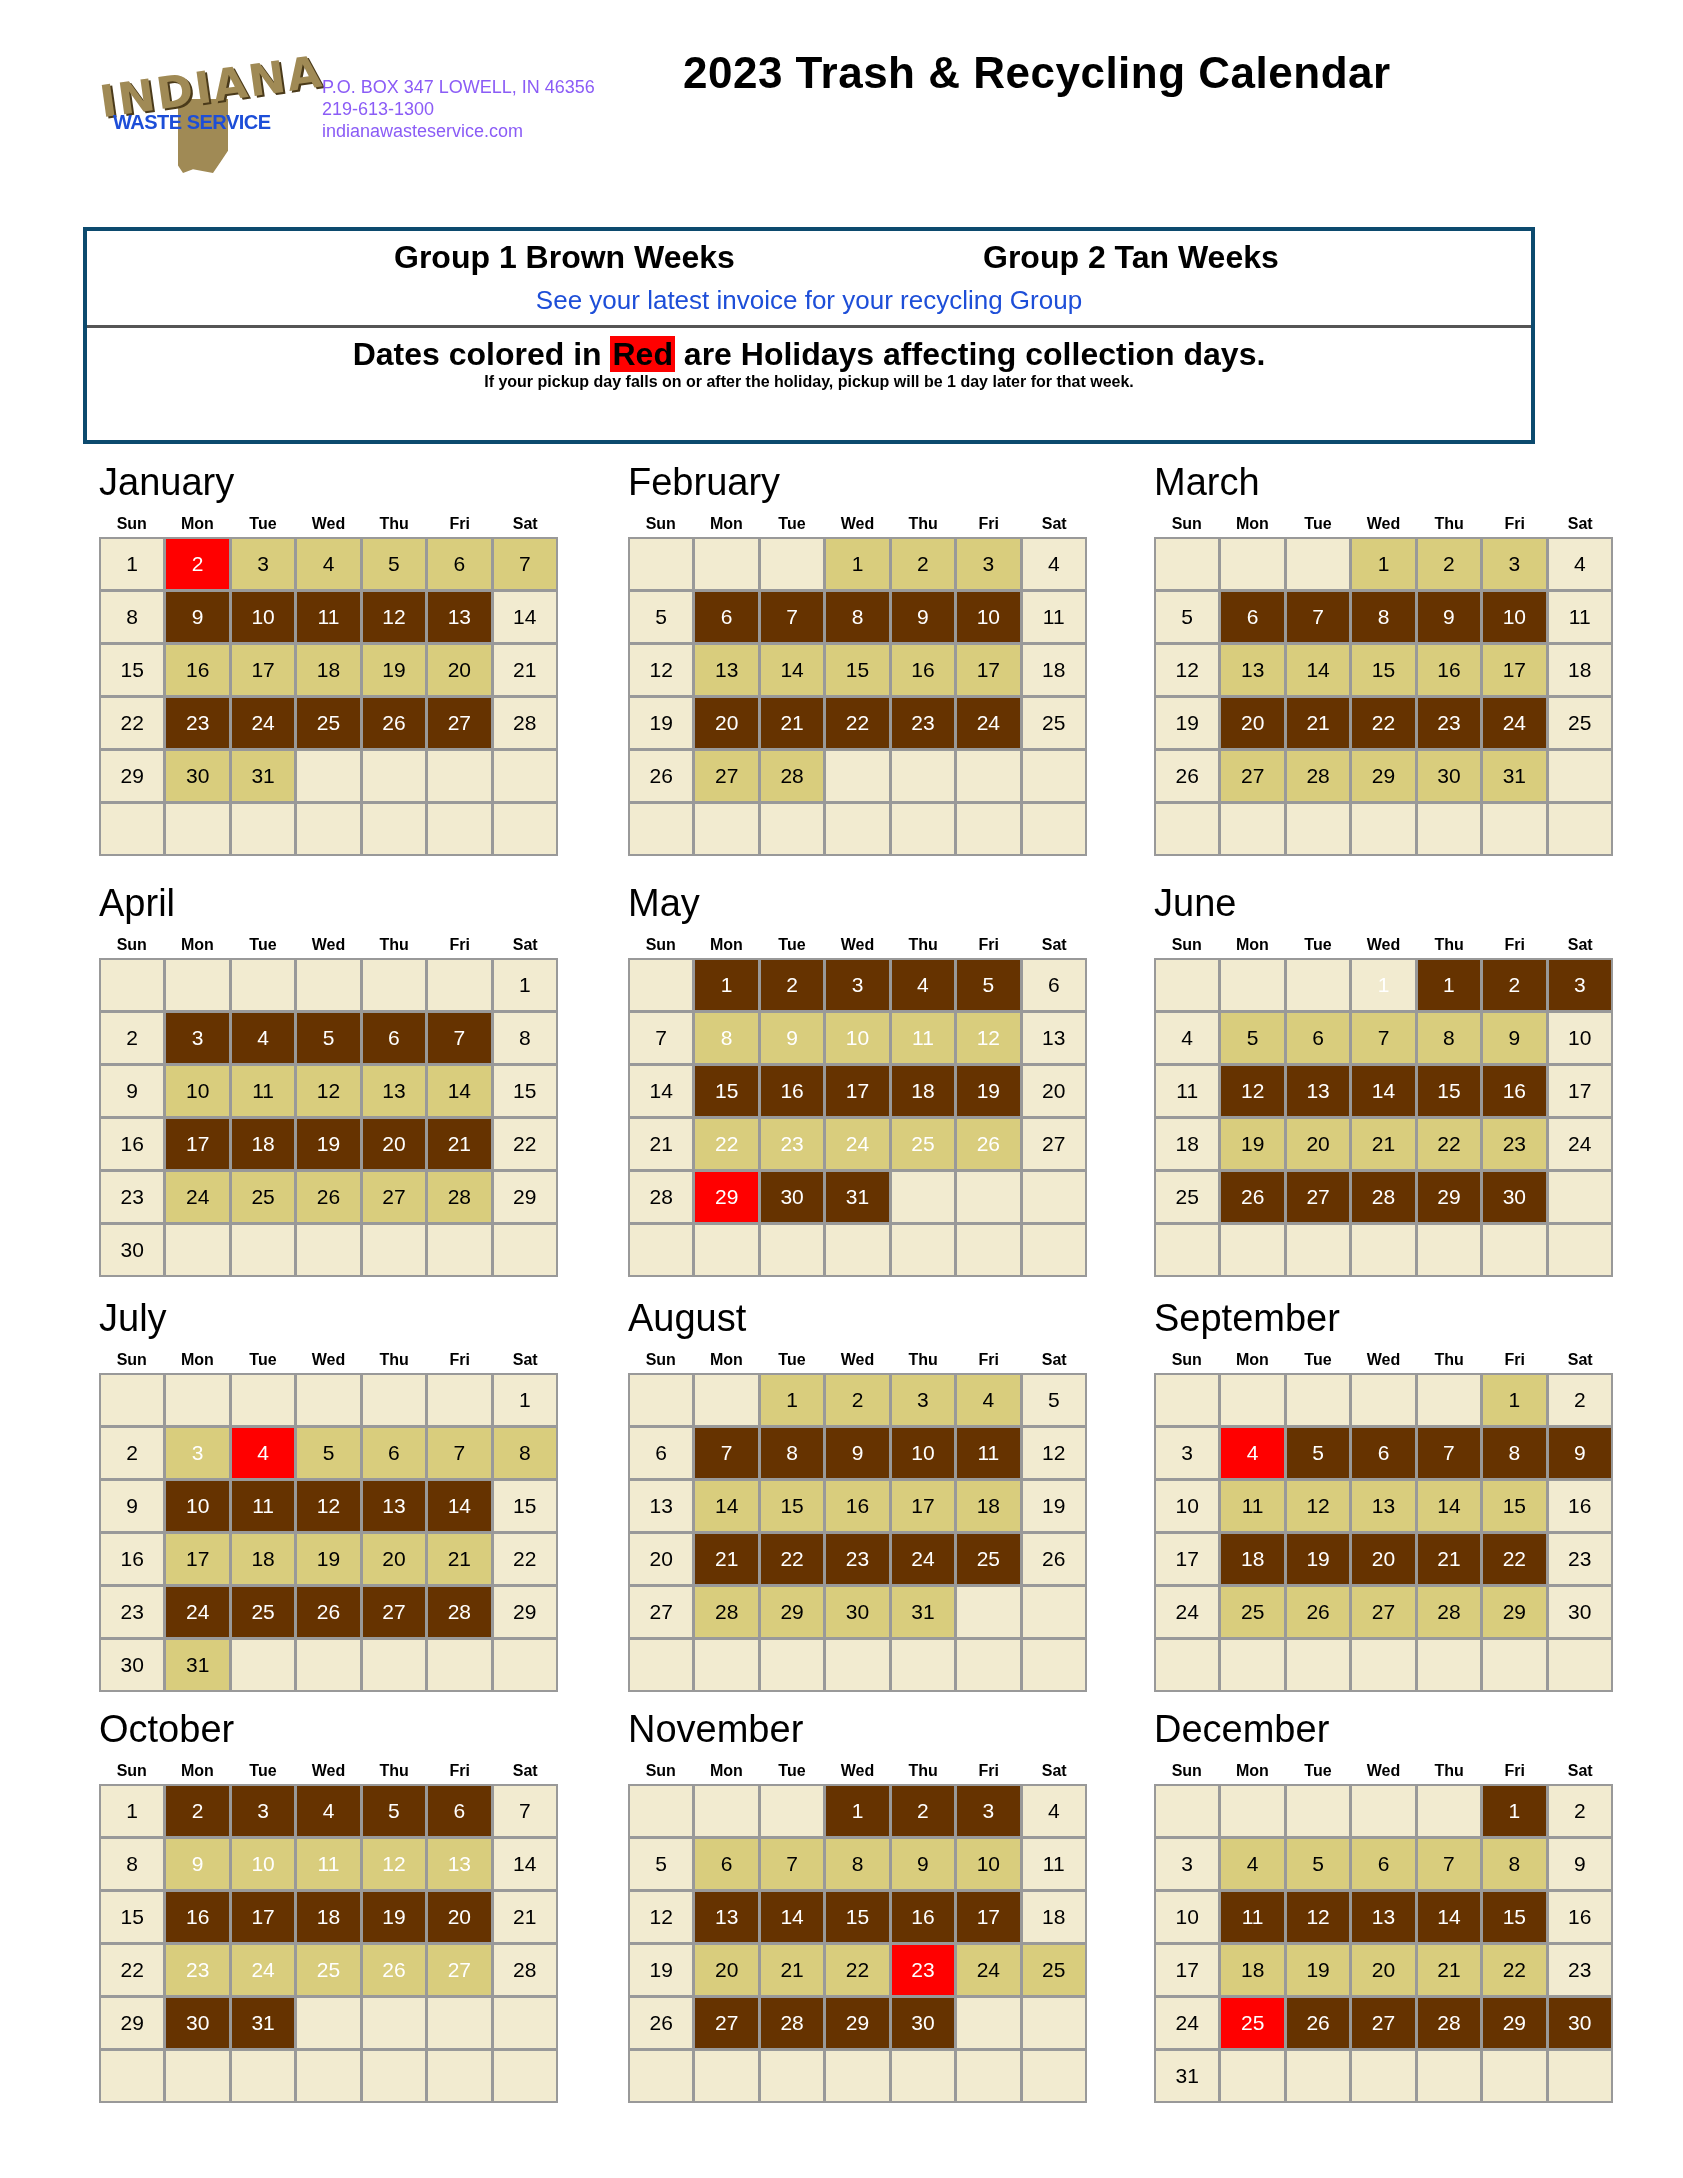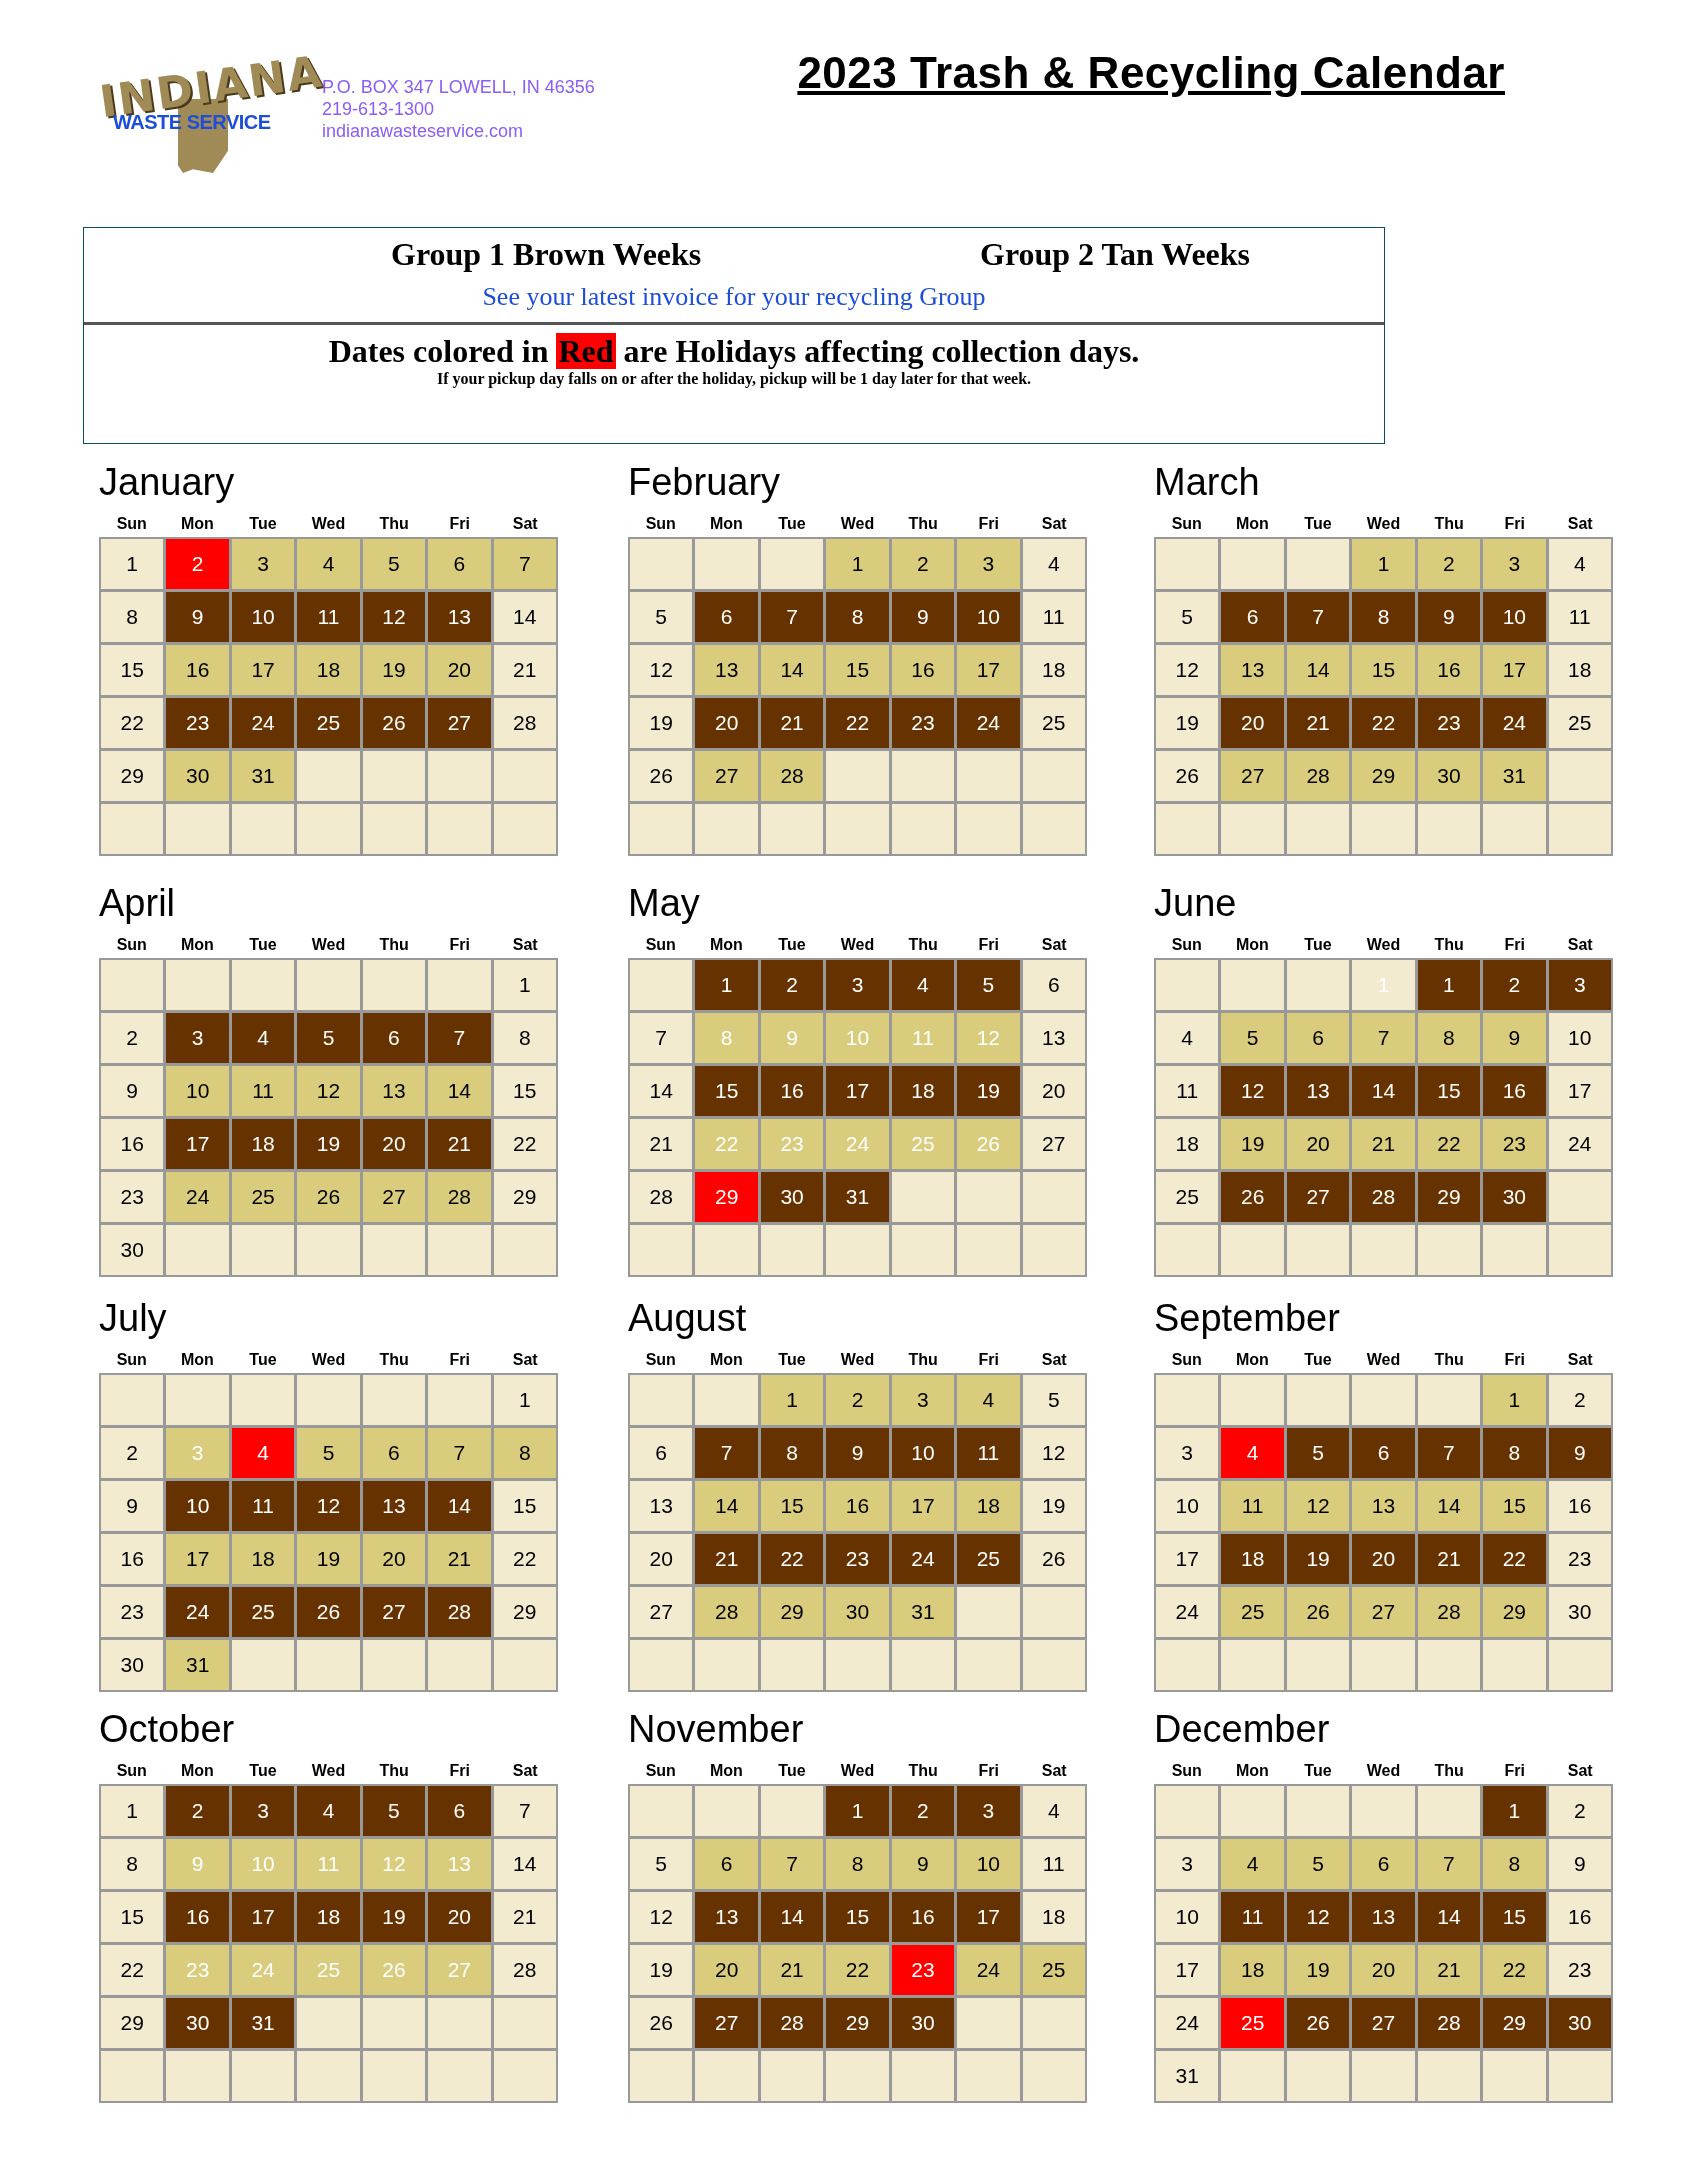--- a/index.html
+++ b/index.html
@@ -2,22 +2,22 @@
 <html><head>
 <meta charset="utf-8">
 <style>
   html,body{margin:0;padding:0;background:#fff;}
   body{width:1683px;height:2178px;position:relative;overflow:hidden;font-family:"Liberation Sans",sans-serif;color:#000;}
   .logo{position:absolute;left:99px;top:54px;width:208px;height:119px;}
   .logo-word{position:absolute;left:0;top:8px;width:208px;text-align:center;font-family:"DejaVu Sans",sans-serif;font-weight:bold;font-size:44px;color:#a08a55;letter-spacing:2px;transform:rotate(-8deg);text-shadow:2px 2px 0 #4a3a1a;}
   .logo-state{position:absolute;left:79px;top:45px;width:50px;height:74px;background:#a08a55;clip-path:polygon(0 0,100% 0,100% 70%,85% 85%,70% 100%,30% 95%,10% 100%,0 90%);}
   .logo-sub{position:absolute;left:14px;top:57px;font-weight:bold;font-size:20px;color:#1d4ed8;letter-spacing:-0.5px;}
   .addr{position:absolute;left:322px;top:76px;font-size:18px;line-height:22px;color:#8b5cf6;}
-  .title{position:absolute;left:683px;top:48px;width:822px;text-align:right;font-size:44px;font-weight:bold;letter-spacing:0.5px;text-decoration:underline;}
-  .infobox{position:absolute;left:83px;top:227px;width:1302px;height:217px;border:1px solid #0c4a6e;box-sizing:border-box;font-family:Liberation Serif, serif;}
+  .title{position:absolute;left:683px;top:48px;width:822px;text-align:left;font-size:44px;font-weight:bold;letter-spacing:0.5px;}
+  .infobox{position:absolute;left:83px;top:227px;width:1452px;height:217px;border:4px solid #0c4a6e;box-sizing:border-box;font-family:Liberation Sans, sans-serif;}
   .info-top{height:94px;border-bottom:3px solid #555;position:relative;}
   .groups{position:absolute;top:8px;left:0;width:100%;font-size:32px;font-weight:bold;}
   .g1{position:absolute;left:307px;}
   .g2{position:absolute;left:896px;}
   .see{position:absolute;top:54px;width:100%;text-align:center;font-size:26px;font-weight:300;color:#1d4ed8;}
   .info-bot{position:relative;text-align:center;}
   .holi{font-size:32px;font-weight:bold;margin-top:8px;}
   .red-word{background:#ff0000;padding:0 2px;}
   .rule{font-size:16px;font-weight:bold;margin-top:0;}
   .obs{font-size:22px;margin-top:6px;}

